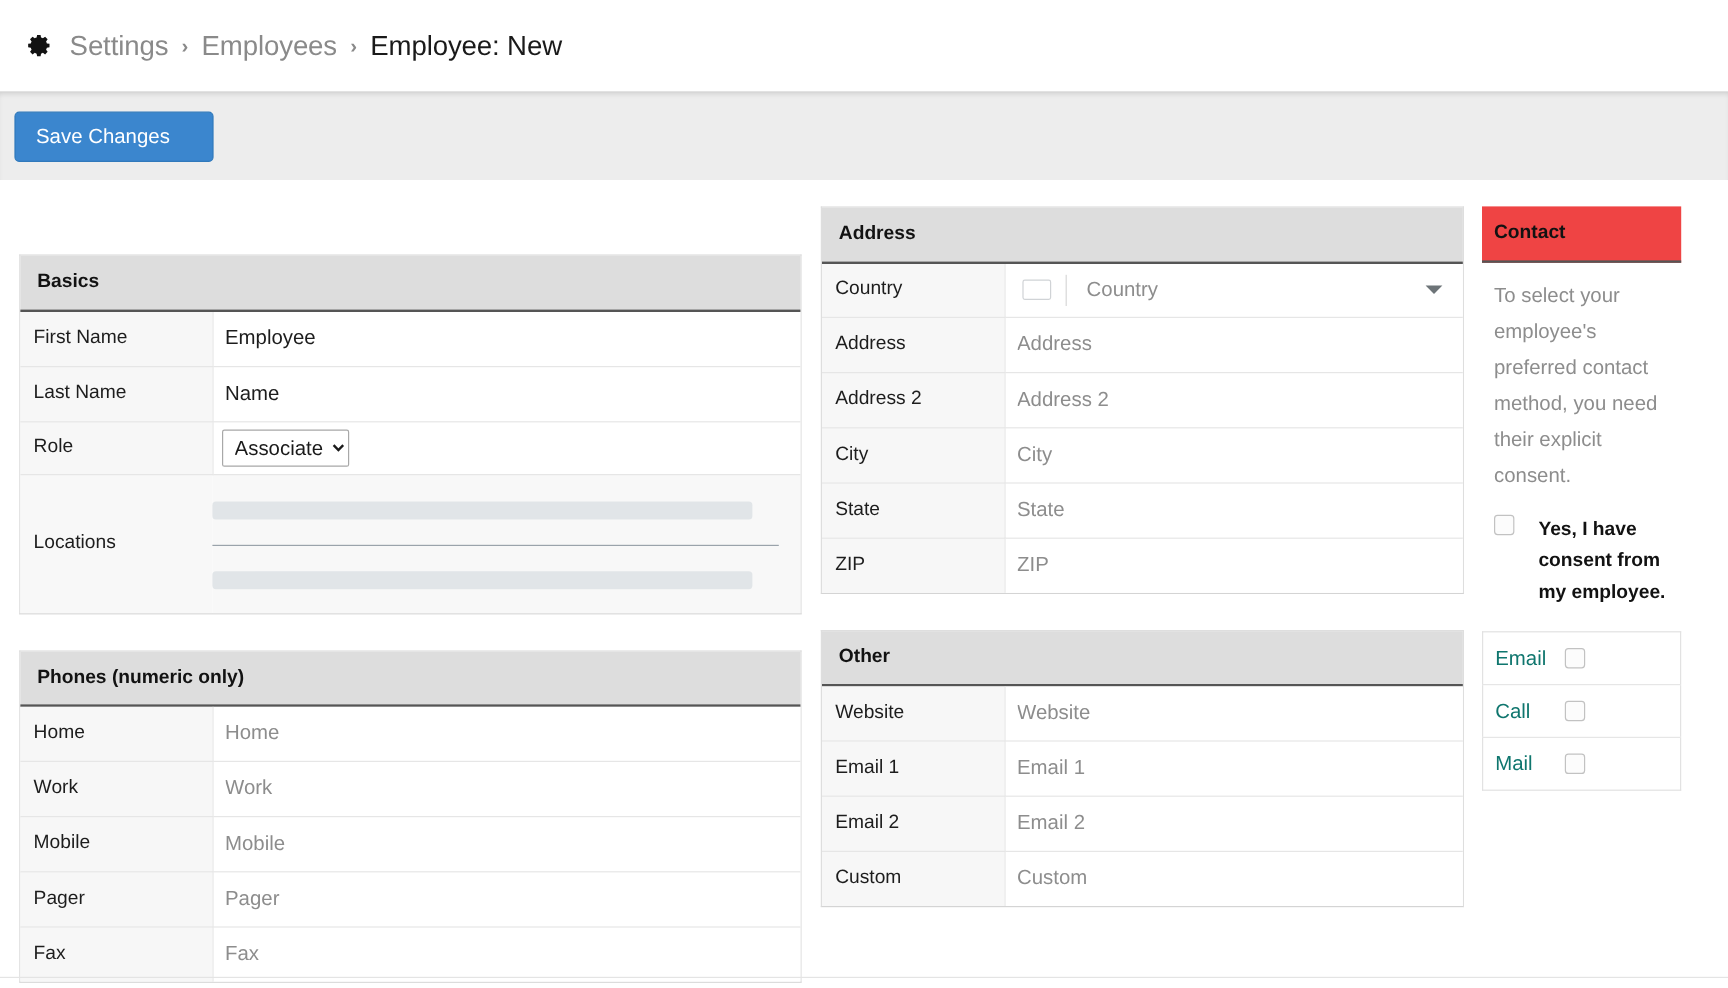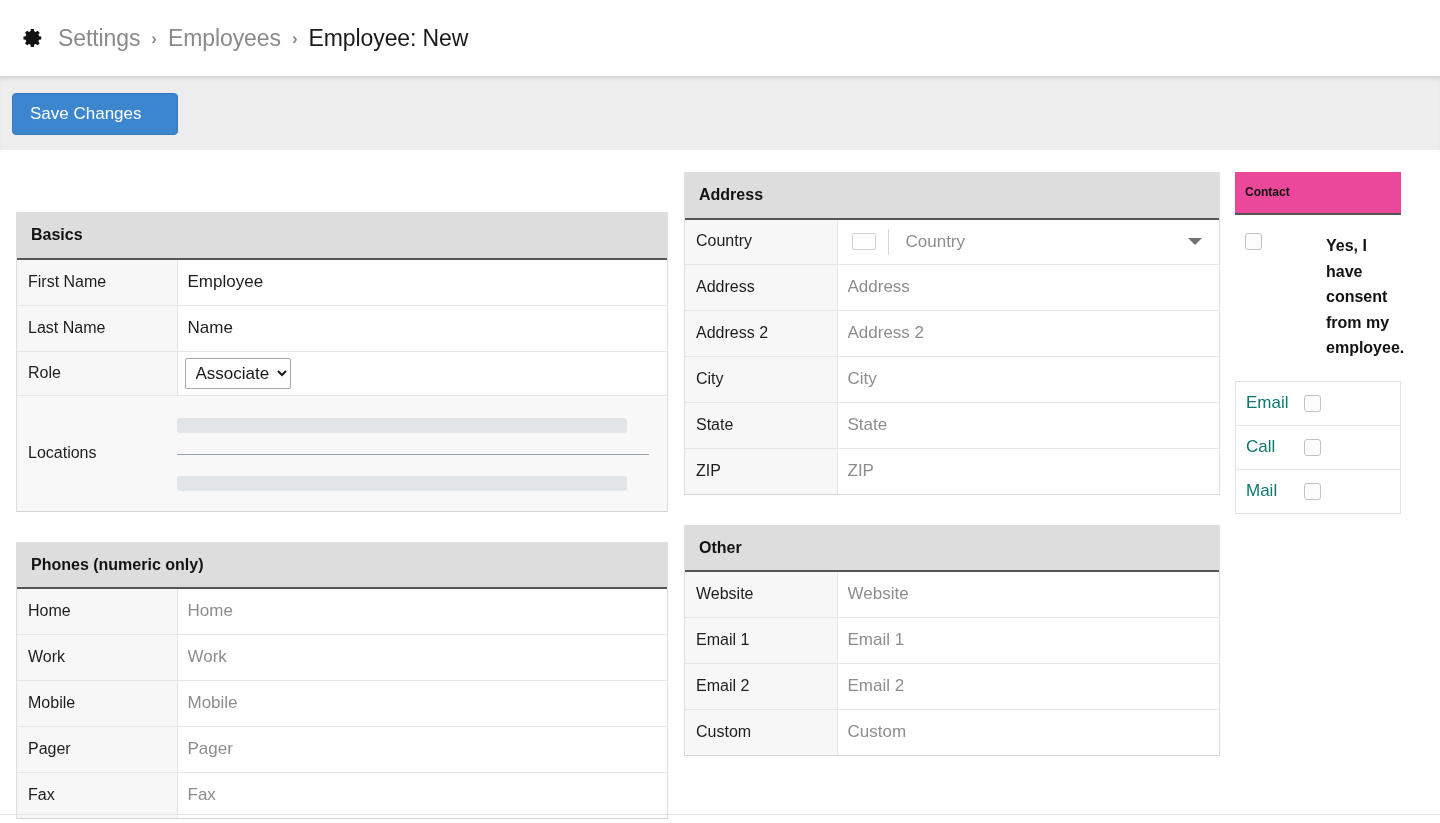--- a/index.html
+++ b/index.html
@@ -180,38 +180,37 @@
     border-left: 7px solid transparent;
     border-right: 7px solid transparent;
     border-top: 7px solid #6d7478;
     margin-right: 17px;
     flex: 0 0 auto;
   }
 
   
   .contact-panel { border: none; background: transparent; margin-bottom: 0; }
   .contact-head {
-    background: #ec4899;
+    background: #ef4444;
     border-bottom: 2px solid #555555;
-    font-size: 12px;
+    font-size: 16px;
     font-weight: bold;
     color: #121212;
     padding: 13px 10px 14px 10px;
   }
   .contact-note {
     font-size: 17px;
     color: #8d8d8d;
     line-height: 1.76;
     padding: 13px 2px 0 10px;
   }
   .consent-row {
     display: flex;
     align-items: flex-start;
     padding: 18px 4px 20px 10px;
-    gap: 44px;
   }
   .cb {
     width: 17px; height: 17px;
     border: 1px solid #c2c2c2;
     border-radius: 3px;
     background: #fcfcfc;
     flex: 0 0 auto;
     cursor: pointer;
   }
   .consent-label {
@@ -420,20 +419,21 @@
         </tr>
       </tbody>
         </table>
     </div>
 
   </div>
 
   <div class="col-right">
     <div class="contact-panel">
       <div class="contact-head">Contact</div>
+      <div class="contact-note">To select your employee's preferred contact method, you need their explicit consent.</div>
 
       <div class="consent-row">
         <div class="cb"></div>
         <div class="consent-label">Yes, I have consent from my employee.</div>
       </div>
 
       <table class="pref-table">
         <tbody>
             <tr>
           <td>

